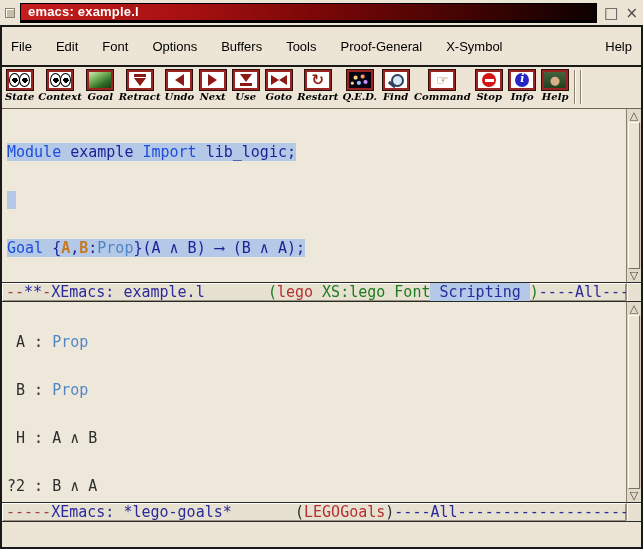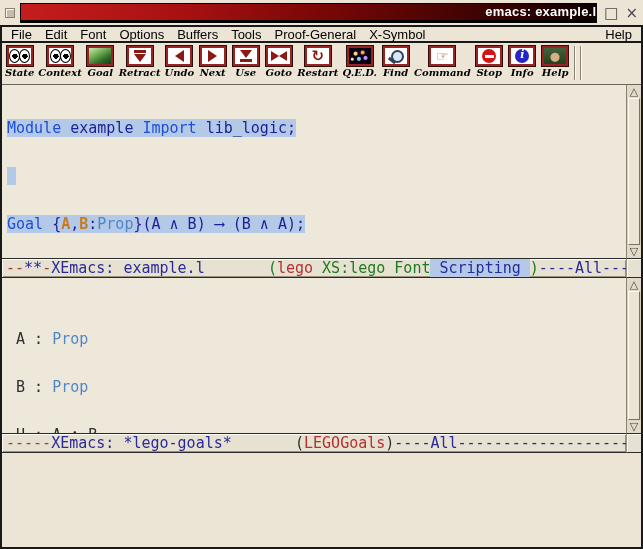--- a/index.html
+++ b/index.html
@@ -10,31 +10,31 @@
     font-family:"Liberation Sans", sans-serif;
   }
 
   
   .titlebar { height:25px; display:flex; align-items:center; padding:0 5px; background:#ece5d6; }
   .wm-menu-btn { width:10px; height:10px; background:#c6bda9; border:1px solid #8a8070;
                  box-shadow:inset 1px 1px 0 #fffdf4; margin-right:5px; flex:none; }
   .title-capsule { flex:1; background:#000; padding:1px; height:20px; }
   .title-grad { height:16px;
     background:linear-gradient(90deg,#c51d1d 0%,#a81111 28%,#7a0707 52%,#420303 78%,#0d0000 100%);
-    display:flex; align-items:center;justify-content:flex-end; }
+    display:flex; align-items:center; }
   .title-text { color:#fff; font:bold 13px "Liberation Sans",sans-serif; padding-left:7px; letter-spacing:.2px; }
   .win-ctl { color:#4a4a4a; font:15px "DejaVu Sans",sans-serif; margin-left:7px; line-height:20px; flex:none; }
 
   
   .frame { position:absolute; left:0; right:0; top:25px; bottom:0;
            border:2px solid #191919; background:#ece5d6; display:flex; flex-direction:column; }
 
   
-  .menubar { height:16px; flex:none; border-bottom:2px solid #191919;
-             display:flex; align-items:center; gap:13px; padding:0 9px;
+  .menubar { height:40px; flex:none; border-bottom:2px solid #191919;
+             display:flex; align-items:center; gap:24px; padding:0 9px;
              font:13px "Liberation Sans",sans-serif; color:#000; }
   .menubar .spacer { flex:1; }
   .menu-item { cursor:default; }
 
   
   .toolbar { height:42px; flex:none; display:flex; align-items:flex-start;
              padding:2px 1px 0 1px; border-bottom:1px solid #6b6557; }
   .tb-btn { display:flex; flex-direction:column; align-items:center; padding:1px 2px; min-width:33px; }
   .tb-icon { width:26px; height:20px; background:#fff; border:2px solid #9b2420;
              box-shadow:0 0 0 1px #2a0f0d; display:flex; align-items:center; justify-content:center;
@@ -76,21 +76,21 @@
   .icon-info::after  { content:"i"; position:absolute; left:calc(50% - 2px); top:calc(50% - 8px);
       color:#fff; font:italic bold 11px "DejaVu Serif",serif; }
   .icon-help { background:
       radial-gradient(circle at 50% 58%, #d8b088 0 4px, transparent 5px),
       linear-gradient(180deg,#44633c 0%,#23401f 100%); }
 
   
   .buffer { position:relative; background:#eee8da; overflow:hidden;
             font:15px/16px "DejaVu Sans Mono","DejaVu Sans",monospace; white-space:pre; color:#1f1f93; }
   .main-buffer  { height:173px; flex:none; padding:3px 16px 0 5px; }
-  .goals-buffer { height:155px; flex:none; padding:21px 16px 0 5px; }
+  .goals-buffer { height:200px; flex:none; padding:0 16px 0 5px; }
   .bufline { height:16px; }
   .sel { background:#b4c8e8; }
   .kw   { color:#1d4ed8; }
   .nv   { color:#1f1f93;margin-top:45px; }
   .var  { color:#c87a1e; font-weight:bold; }
   .type { color:#4f86c6; }
   .fg   { color:#2e2e2e; }
 
   
   .scrollbar { position:absolute; top:0; right:0; bottom:0; width:15px;

